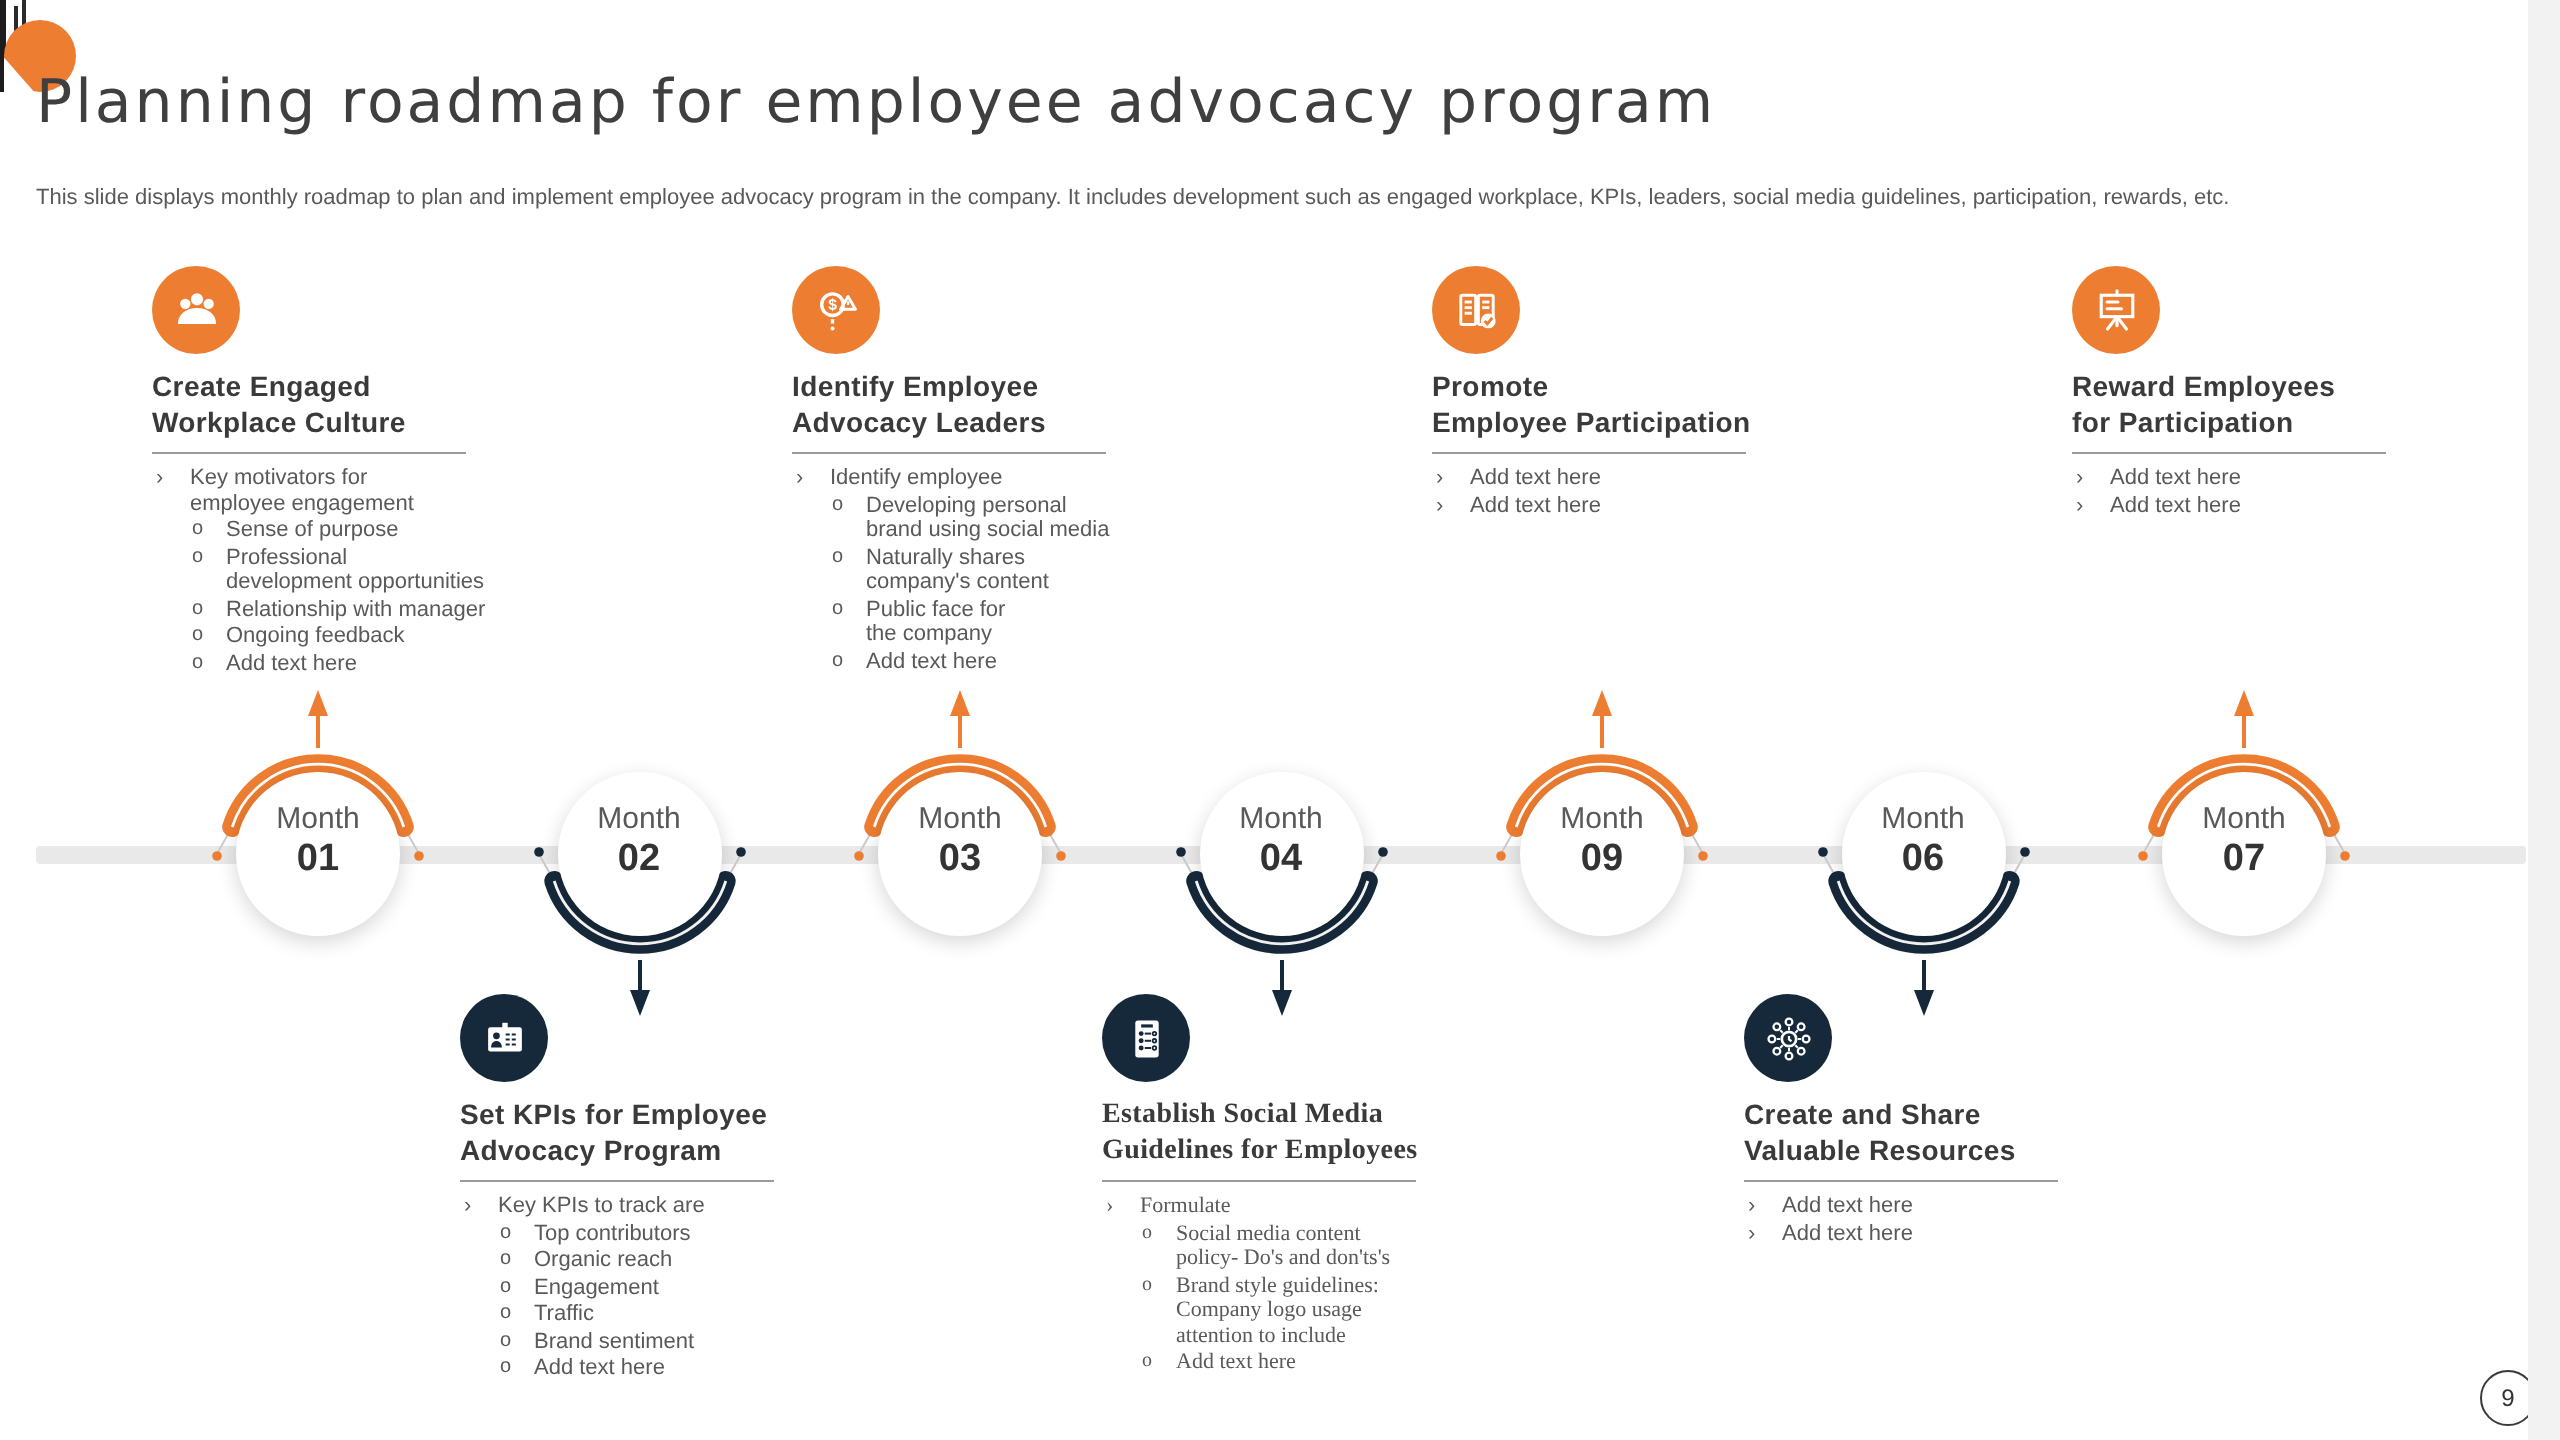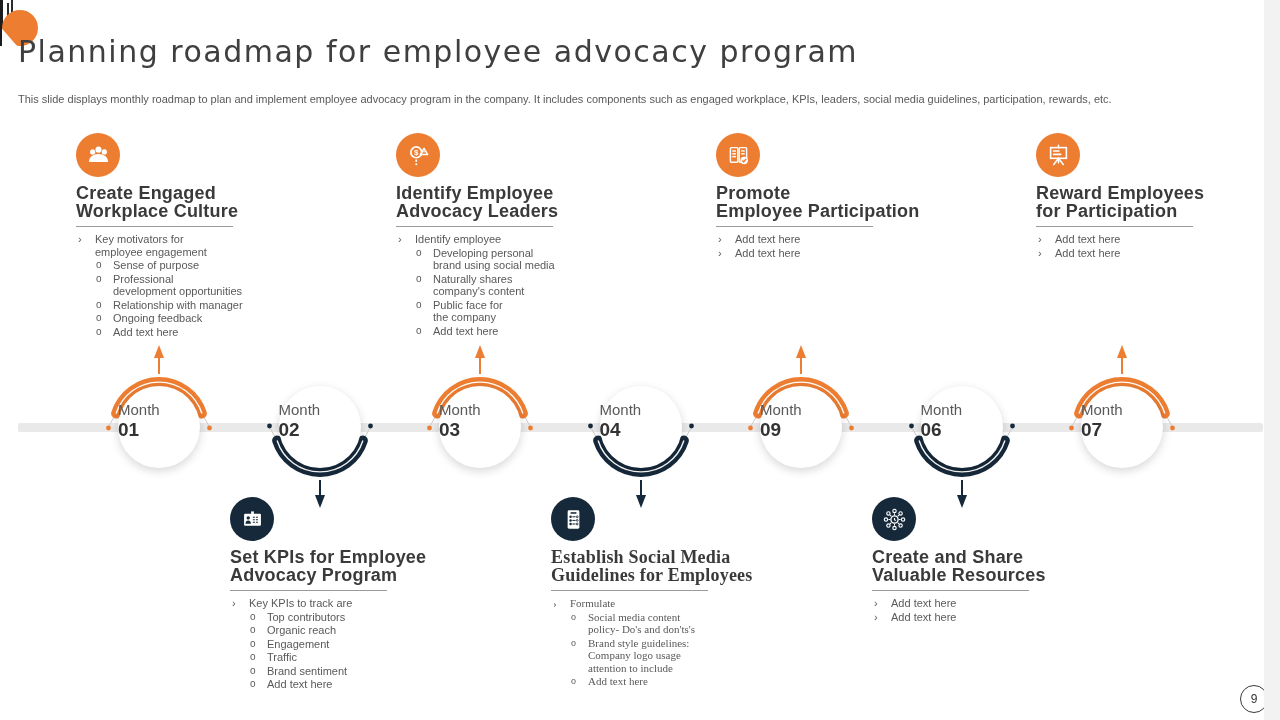--- a/index.html
+++ b/index.html
@@ -23,39 +23,39 @@
   .subtitle{position:absolute;left:18px;top:93px;width:1180px;font-size:11px;color:#595959;}
 
   
   .section{position:absolute;width:245px;}
   .icon-circle{
     width:44px;height:44px;border-radius:50%;display:flex;align-items:center;justify-content:center;
   }
   .icon-circle.orange{background:var(--orange);}
   .icon-circle.navy{background:var(--navy);}
   .sec-title{
-    margin:8px 0 0 0;font-size:18px;line-height:17.5px;font-weight:bold;color:#3a3a3a;
+    margin:8px 0 0 0;font-size:14px;line-height:17.5px;font-weight:bold;color:#3a3a3a;
     white-space:pre-line;letter-spacing:.2px;
   }
   .sec-underline{margin-top:6px;width:157px;border-top:1px solid #9a9a9a;height:0;}
   .bullets{margin-top:6px;}
   .bullet{display:flex;align-items:flex-start;margin-bottom:1px;font-size:11px;line-height:12.5px;color:#595959;}
   .bullet .marker{flex:0 0 auto;}
   .bullet.l1 .marker{width:17px;padding-left:2px;font-size:11px;}
   .bullet.l2{margin-left:19px;}
   .bullet.l2 .marker{width:17px;padding-left:1px;font-size:10px;}
   .bullet .btext{white-space:pre-line;}
 
   
   .timeline-bar{position:absolute;left:18px;top:423px;width:1245px;height:9px;background:#e9e9e9;border-radius:2px;}
   .month{position:absolute;top:332px;width:116px;height:190px;}
   .month svg{position:absolute;left:0;top:0;}
   .mcircle{
     position:absolute;left:17px;top:54px;width:82px;height:82px;border-radius:50%;background:#fff;
-    box-shadow:0 3px 10px rgba(0,0,0,0.16);text-align:left;box-sizing:border-box;padding-top:15px;
+    box-shadow:0 3px 10px rgba(0,0,0,0.16);text-align:center;box-sizing:border-box;padding-top:15px;
   }
   .mlabel{font-size:15px;color:#595959;line-height:18px;}
   .mnum{font-size:19px;font-weight:bold;color:#333333;line-height:22px;}
 
   .footer{
     position:absolute;left:0;top:701px;width:1280px;text-align:center;
     font-size:10.5px;color:#595959;
   }
   .page-num{
     position:absolute;left:1240px;top:685px;width:28px;height:28px;border-radius:50%;
@@ -70,21 +70,21 @@
 
   <div class="edge-bar"></div>
   <div class="tick1"></div>
   <div class="tick2"></div>
   <div class="orange-moon">
     <div class="disc"></div>
     <div class="cut"></div>
   </div>
 
   <div class="title">Planning roadmap for employee advocacy program</div>
-  <div class="subtitle">This slide displays monthly roadmap to plan and implement employee advocacy program in the company. It includes components such as engaged workplace, KPIs, leaders, social media guidelines, participation, rewards, etc.</div>
+  <div class="subtitle">This slide displays monthly roadmap to plan and implement employee advocacy program in the company. It includes development such as engaged workplace, KPIs, leaders, social media guidelines, participation, rewards, etc.</div>
 
   <div class="section" style="left:76px;top:133px;">
     <div class="icon-circle orange">
       <svg width="27" height="27" viewBox="0 0 24 24" fill="#fff">
         <circle cx="12" cy="6.8" r="2.7"></circle>
           <circle cx="6.8" cy="8.8" r="2.3"></circle>
           <circle cx="17.2" cy="8.8" r="2.3"></circle>
         <path d="M3.5 17.8c0-4.5 3.8-7.1 8.5-7.1s8.5 2.6 8.5 7.1z"></path>
       </svg>
     </div>

